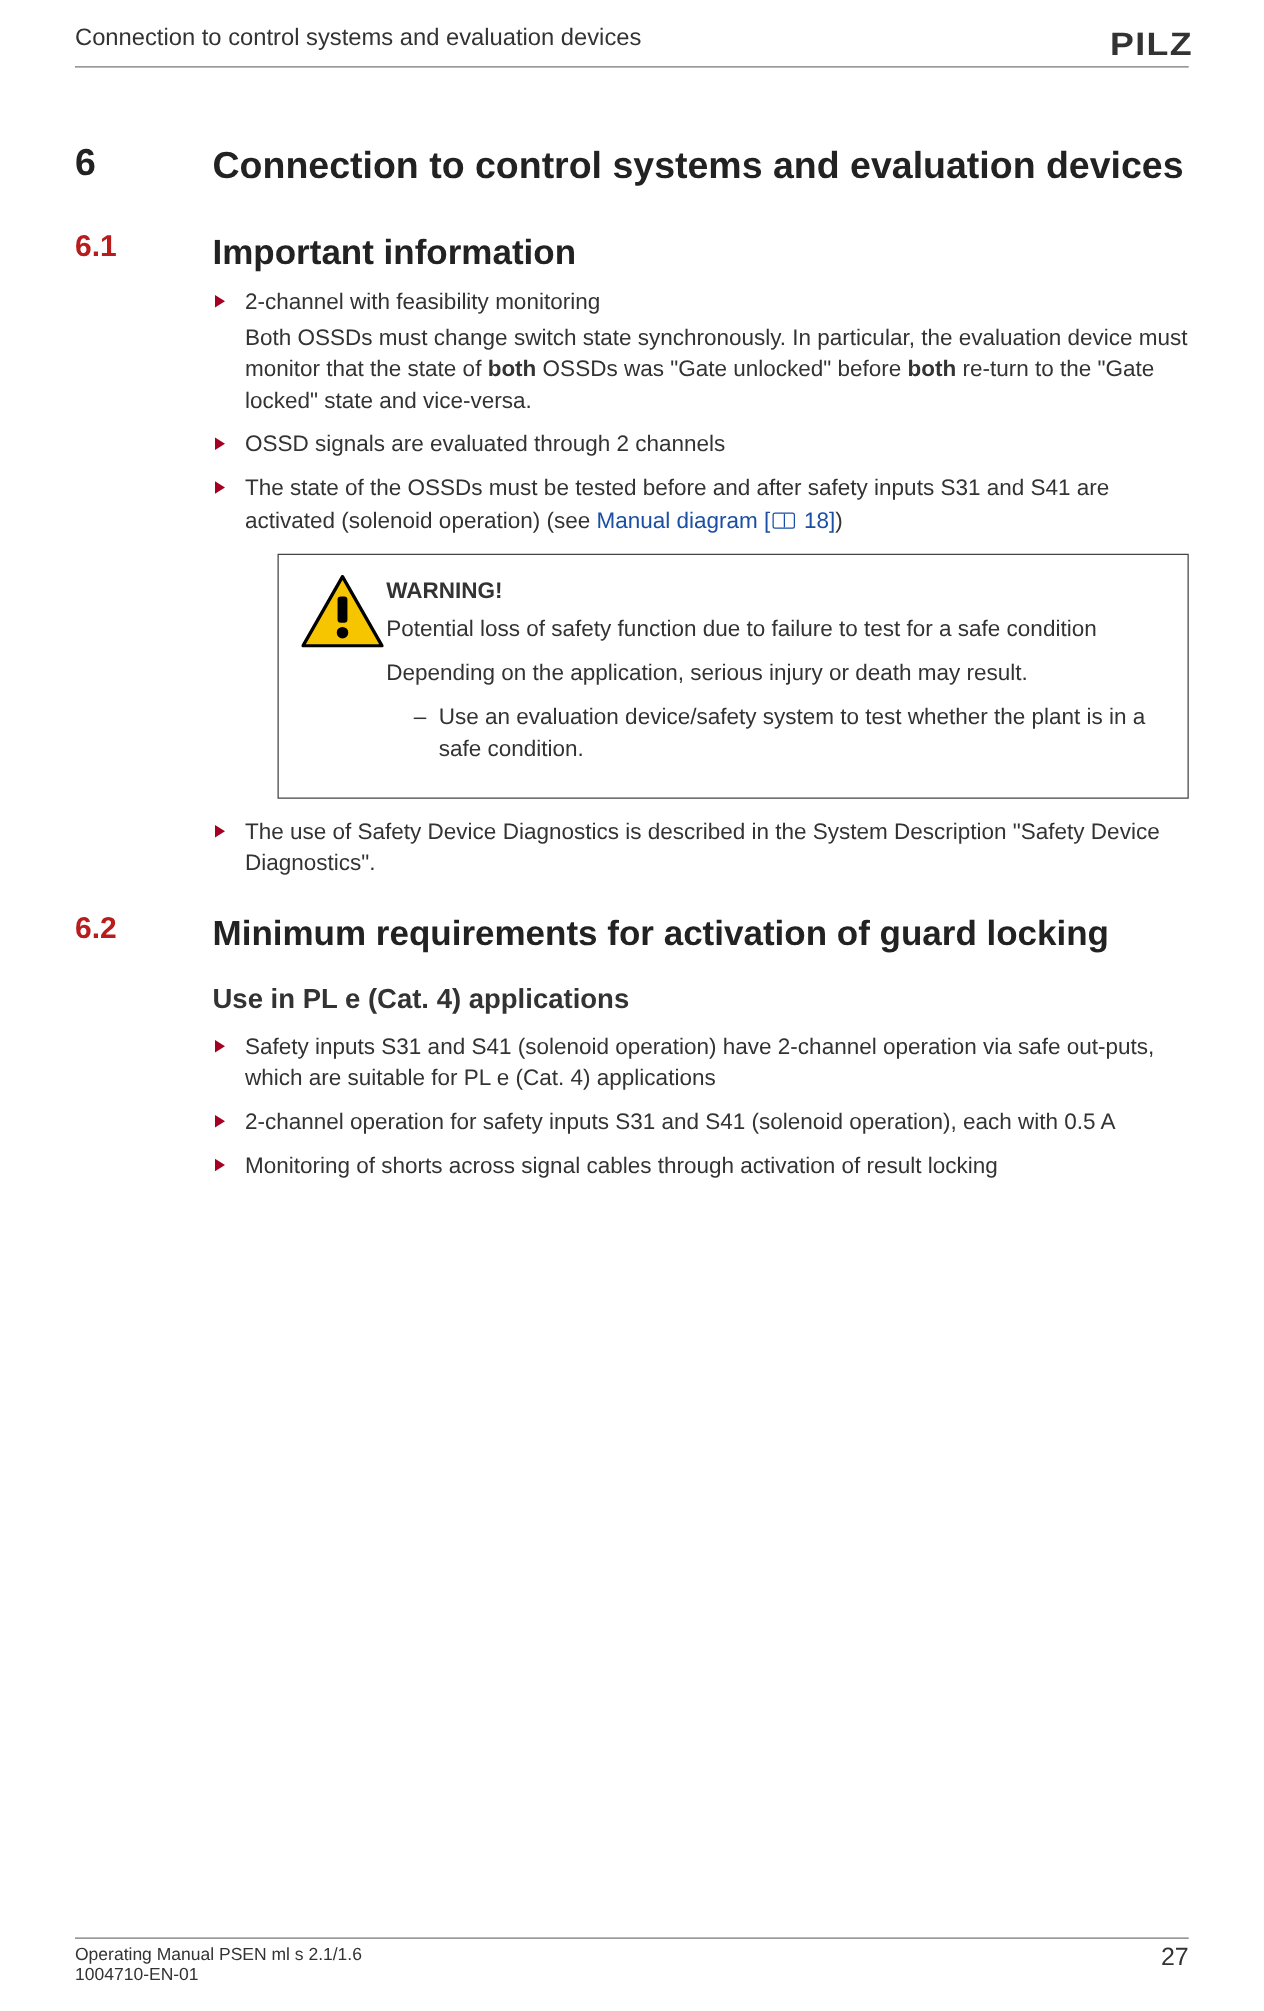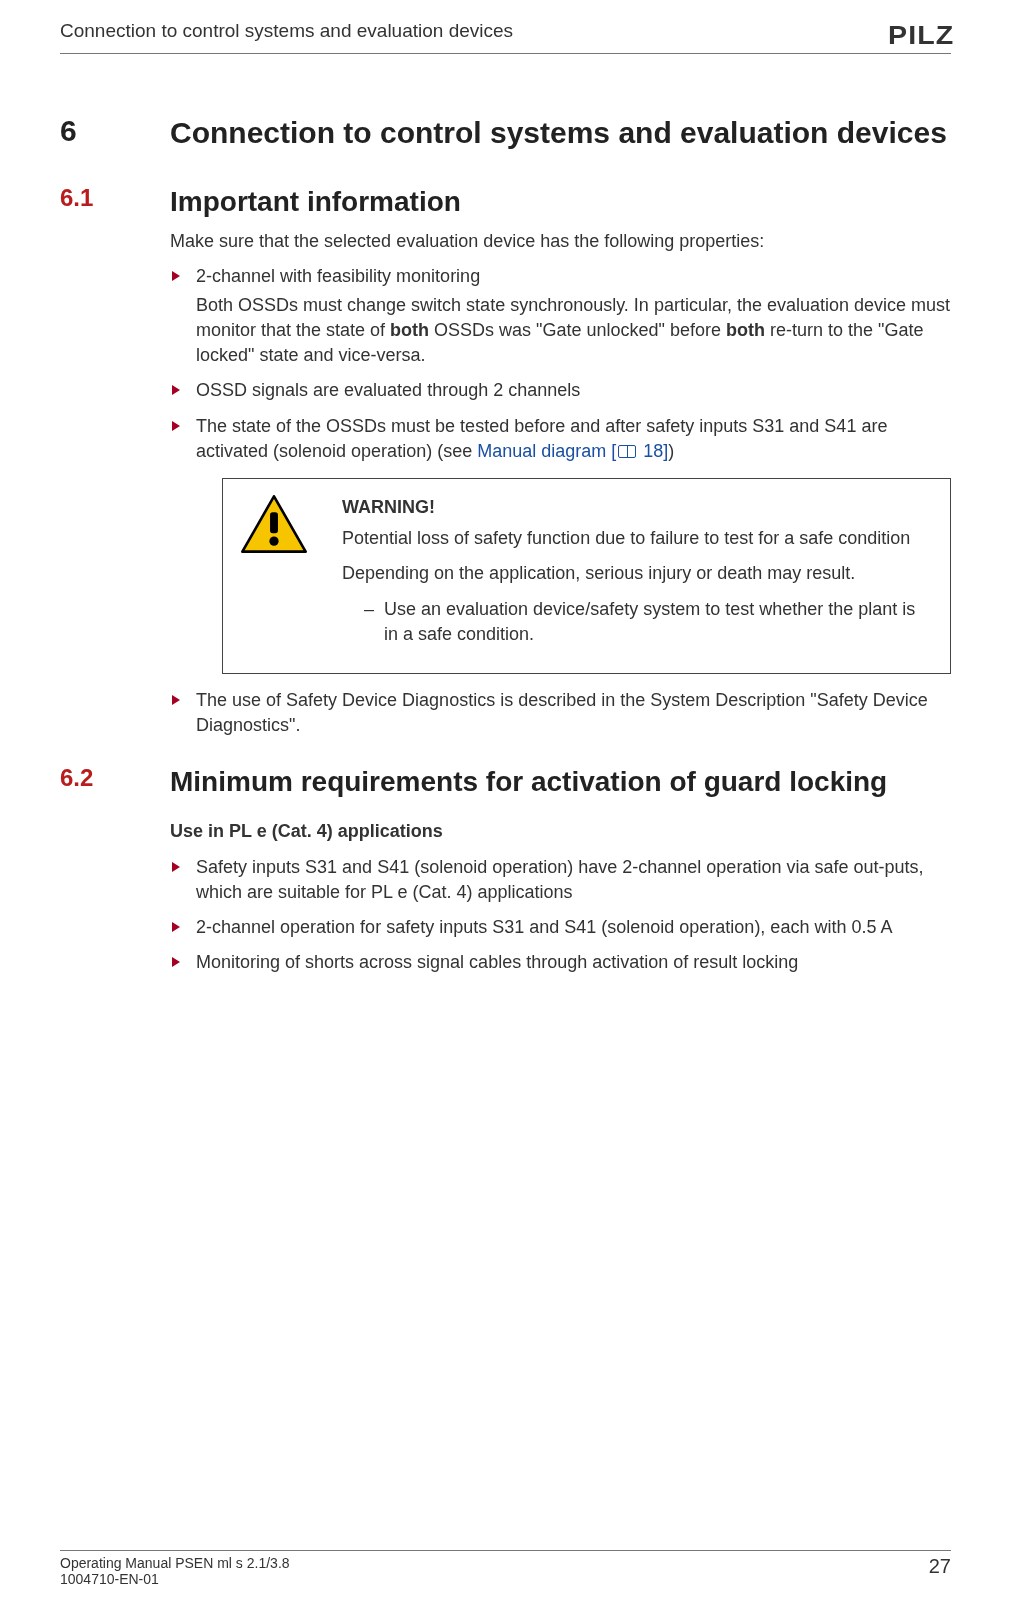--- a/index.html
+++ b/index.html
@@ -59,31 +59,31 @@
     content: "";
     position: absolute;
     left: 50%; top: 0; bottom: 0;
     width: 1px; background: #1a4fa3;
   }
   .warnbox {
     border: 1px solid #444;
     margin: 14px 0 14px 26px;
     padding: 16px 18px 16px 18px;
     display: flex;
-    gap: 35px;
+    gap: 2px;
   }
   .warnicon { flex: 0 0 66px; }
   .warnicon svg { width: 66px; height: 58px; display: block; }
   .warntext { flex: 1; font-size: 18px; line-height: 1.4; }
   .warntext .wt { font-weight: bold; margin-bottom: 6px; display: block; }
   .warntext p { margin-bottom: 10px; }
   ul.dash { list-style: none; padding: 0; margin: 0 0 0 22px; }
   ul.dash > li { position: relative; padding-left: 20px; margin-bottom: 10px; }
   ul.dash > li::before { content: "–"; position: absolute; left: 0; top: 0; }
-  .subhead { font-weight: bold; font-size: 18px; margin-top: 20px; margin-bottom: 6px; }
+  .subhead { font-weight: bold; font-size: 22px; margin-top: 20px; margin-bottom: 6px; }
   .ftr {
     position: absolute;
     left: 60px; right: 60px; bottom: 22px;
     border-top: 1px solid #777;
     padding-top: 4px;
     display: flex;
     justify-content: space-between;
     align-items: flex-start;
     font-size: 14px;
     color: #333;
@@ -110,21 +110,20 @@
 <div class="row h2row">
   <div class="num-col">
       <h2 class="num">6.1</h2>
     </div>
   <div class="txt-col">
       <h2 class="txt">Important information</h2>
     </div>
 </div>
 
 <div class="body-col">
-  <p>Make sure that the selected evaluation device has the following properties:</p>
   <ul class="arrow">
     <li>
       <span>2-channel with feasibility monitoring</span>
       <div class="sub">
         <span>Both OSSDs must change switch state synchronously. In particular, the evaluation device must monitor that the state of </span><span class="bold">both</span><span> OSSDs was "Gate unlocked" before </span><span class="bold">both</span><span> re-turn to the "Gate locked" state and vice-versa.</span>
       </div>
     </li>
     <li><span>OSSD signals are evaluated through 2 channels</span></li>
     <li>
       <span>The state of the OSSDs must be tested before and after safety inputs S31 and S41 are activated (solenoid operation) (see </span><span class="link"><span>Manual diagram [</span><span class="bookicon"></span><span> 18]</span></span><span>)</span>
@@ -165,17 +164,17 @@
   <div class="subhead">Use in PL e (Cat. 4) applications</div>
   <ul class="arrow">
     <li><span>Safety inputs S31 and S41 (solenoid operation) have 2-channel operation via safe out-puts, which are suitable for PL e (Cat. 4) applications</span></li>
     <li><span>2-channel operation for safety inputs S31 and S41 (solenoid operation), each with 0.5 A</span></li>
     <li><span>Monitoring of shorts across signal cables through activation of result locking</span></li>
   </ul>
 </div>
 
 <div class="ftr">
   <div class="l">
-    <div>Operating Manual PSEN ml s 2.1/3.8</div>
+    <div>Operating Manual PSEN ml s 2.1/1.6</div>
     <div>1004710-EN-01</div>
   </div>
   <div class="r">27</div>
 </div>
 
 </body></html>

